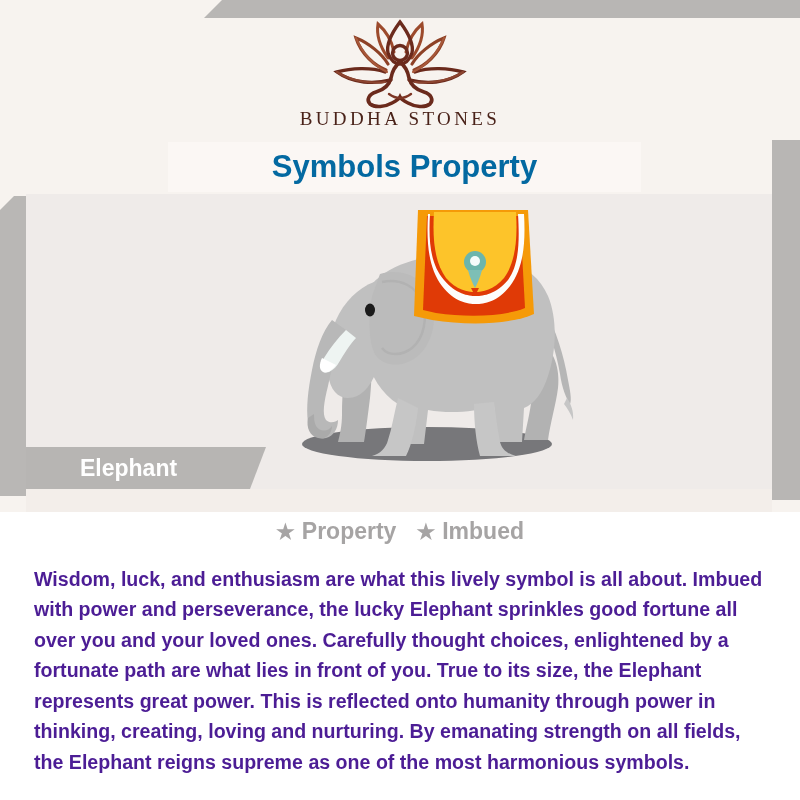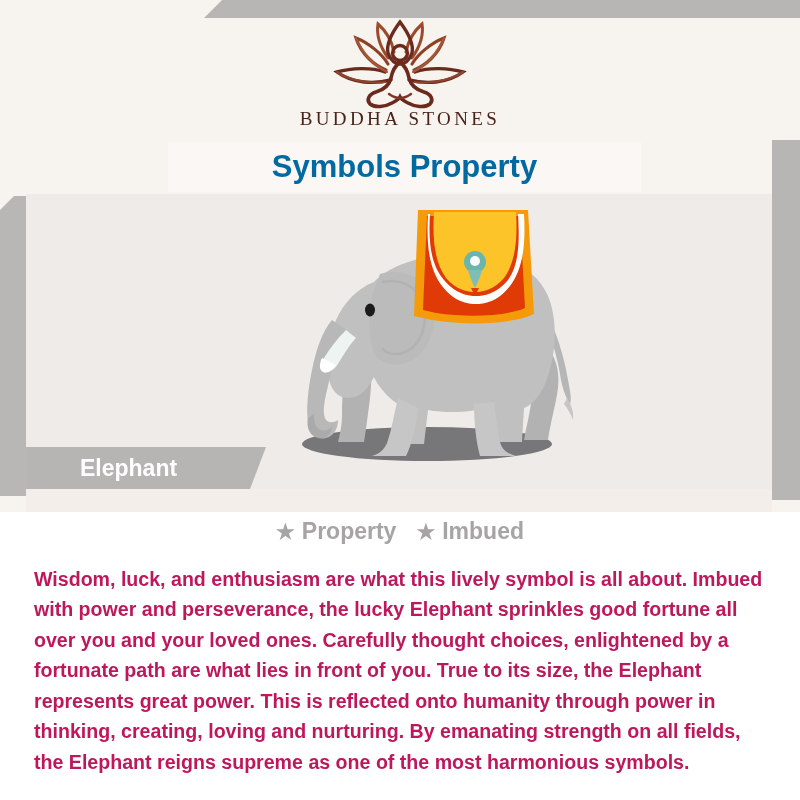--- a/index.html
+++ b/index.html
@@ -89,21 +89,21 @@
     position:absolute;left:0;top:6px;width:800px;
     display:flex;justify-content:center;align-items:center;gap:20px;
   }
   .trait{
     display:flex;align-items:center;gap:7px;
     font-size:23px;font-weight:bold;color:#a6a4a4;
   }
   .trait .star{font-size:21px;line-height:1;color:#a6a4a4;}
   .paragraph{
     position:absolute;left:34px;top:32px;width:740px;
-    font-size:19.6px;font-weight:bold;color:#be185d;
+    font-size:19.6px;font-weight:bold;color:#4c1d95;
     line-height:30.5px;text-align:left;
   }
 </style>
 </head>
 <body>
 
 <div class="stage">
 
   <div class="frame-top"></div>
   <div class="frame-right"></div>

